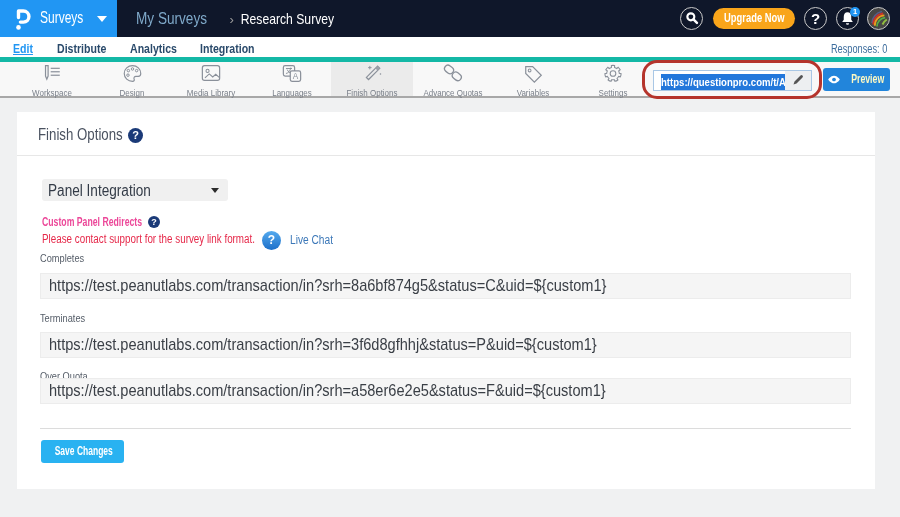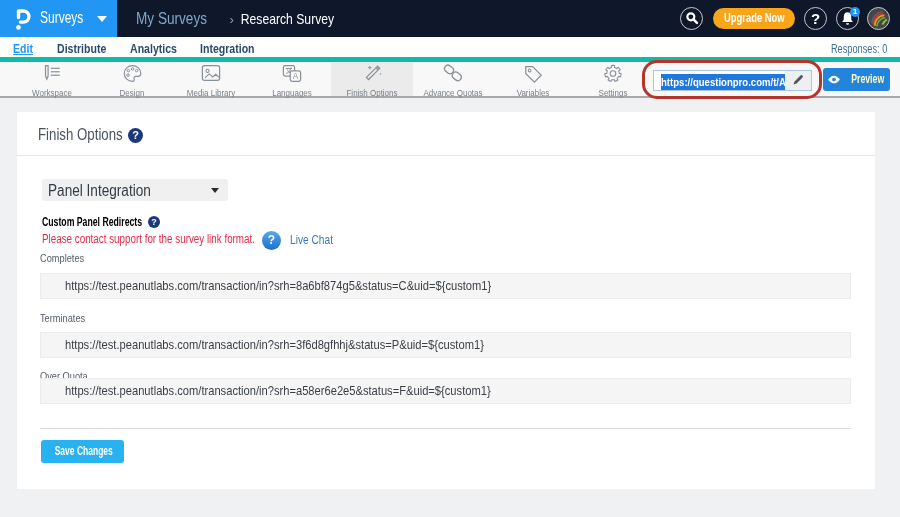--- a/index.html
+++ b/index.html
@@ -45,31 +45,31 @@
 
 .card { position:absolute; left:17px; top:112px; width:858px; height:377px; background:#fff; }
 .cardhead { position:absolute; left:0; top:0; width:100%; height:44px; border-bottom:1px solid #e7e7e7; }
 .cardhead h1 { position:absolute; left:21px; top:13px; font-size:17px; font-weight:normal; color:#4a5260; white-space:nowrap; }
 .cardhead h1 .sx { transform:scaleX(0.78); }
 .qhelp { position:absolute; left:111px; top:16px; width:15px; height:15px; background:#1b3a78; border-radius:50%; color:#fff; font-size:11px; font-weight:bold; text-align:center; line-height:15px; }
 .selectbox { position:absolute; left:25px; top:67px; width:186px; height:22px; background:#f0f0f0; border-radius:3px; }
 .selectbox .stext { position:absolute; left:6px; top:3px; font-size:16px; color:#333b47; }
 .selectbox .stext .sx { transform:scaleX(0.85); }
 .selectbox .scaret { position:absolute; right:9px; top:9px; width:0; height:0; border-left:4.5px solid transparent; border-right:4.5px solid transparent; border-top:5px solid #2b2b2b; }
-.cpr { position:absolute; left:25px; top:103px; font-size:12px; font-weight:bold; color:#000000; }
+.cpr { position:absolute; left:25px; top:103px; font-size:12px; font-weight:bold; color:#ec4899; }
 .cpr .sx { transform:scaleX(0.725); }
 .qhelp2 { position:absolute; left:131px; top:104px; width:12px; height:12px; background:#1b3a78; border-radius:50%; color:#fff; font-size:9px; font-weight:bold; text-align:center; line-height:12px; }
 .redline { position:absolute; left:25px; top:120px; font-size:12.5px; color:#e6294a; }
 .redline .sx { transform:scaleX(0.786); }
 .bluehelp { position:absolute; left:245px; top:119px; width:19px; height:19px; border-radius:50%; background:linear-gradient(#55aaee,#1c6fc9); color:#fff; font-size:12px; font-weight:bold; text-align:center; line-height:19px; }
 .livechat { position:absolute; left:273px; top:121px; color:#3c78b8; font-size:12.5px; }
 .livechat .sx { transform:scaleX(0.814); }
 .flabel { position:absolute; left:23px; font-size:11px; color:#555d68; }
 .flabel .sx { transform:scaleX(0.84); }
-.finput { position:absolute; left:23px; width:811px; height:26px; background:#f5f5f5; border:1px solid #ececec; font-size:13px; color:#3a3f46; line-height:24px; padding-left:24px; white-space:nowrap; }
+.finput { position:absolute; left:23px; width:811px; height:26px; background:#f5f5f5; border:1px solid #ececec; font-size:17px; color:#3a3f46; line-height:24px; padding-left:8px; white-space:nowrap; }
 .finput .sx { transform:scaleX(0.858); }
 .divider { position:absolute; left:23px; top:316px; width:811px; border-top:1px solid #dcdcdc; }
 .savebtn { position:absolute; left:24px; top:328px; width:83px; height:23px; background:#29b2f1; border-radius:3px; color:#fff; font-size:12.5px; font-weight:bold; text-align:center; line-height:23px; }
 .savebtn .sx { transform:scaleX(0.68); transform-origin:50% 50%; }
 </style>
 </head>
 <body>
 
 <div class="topbar">
   <div class="logo">

